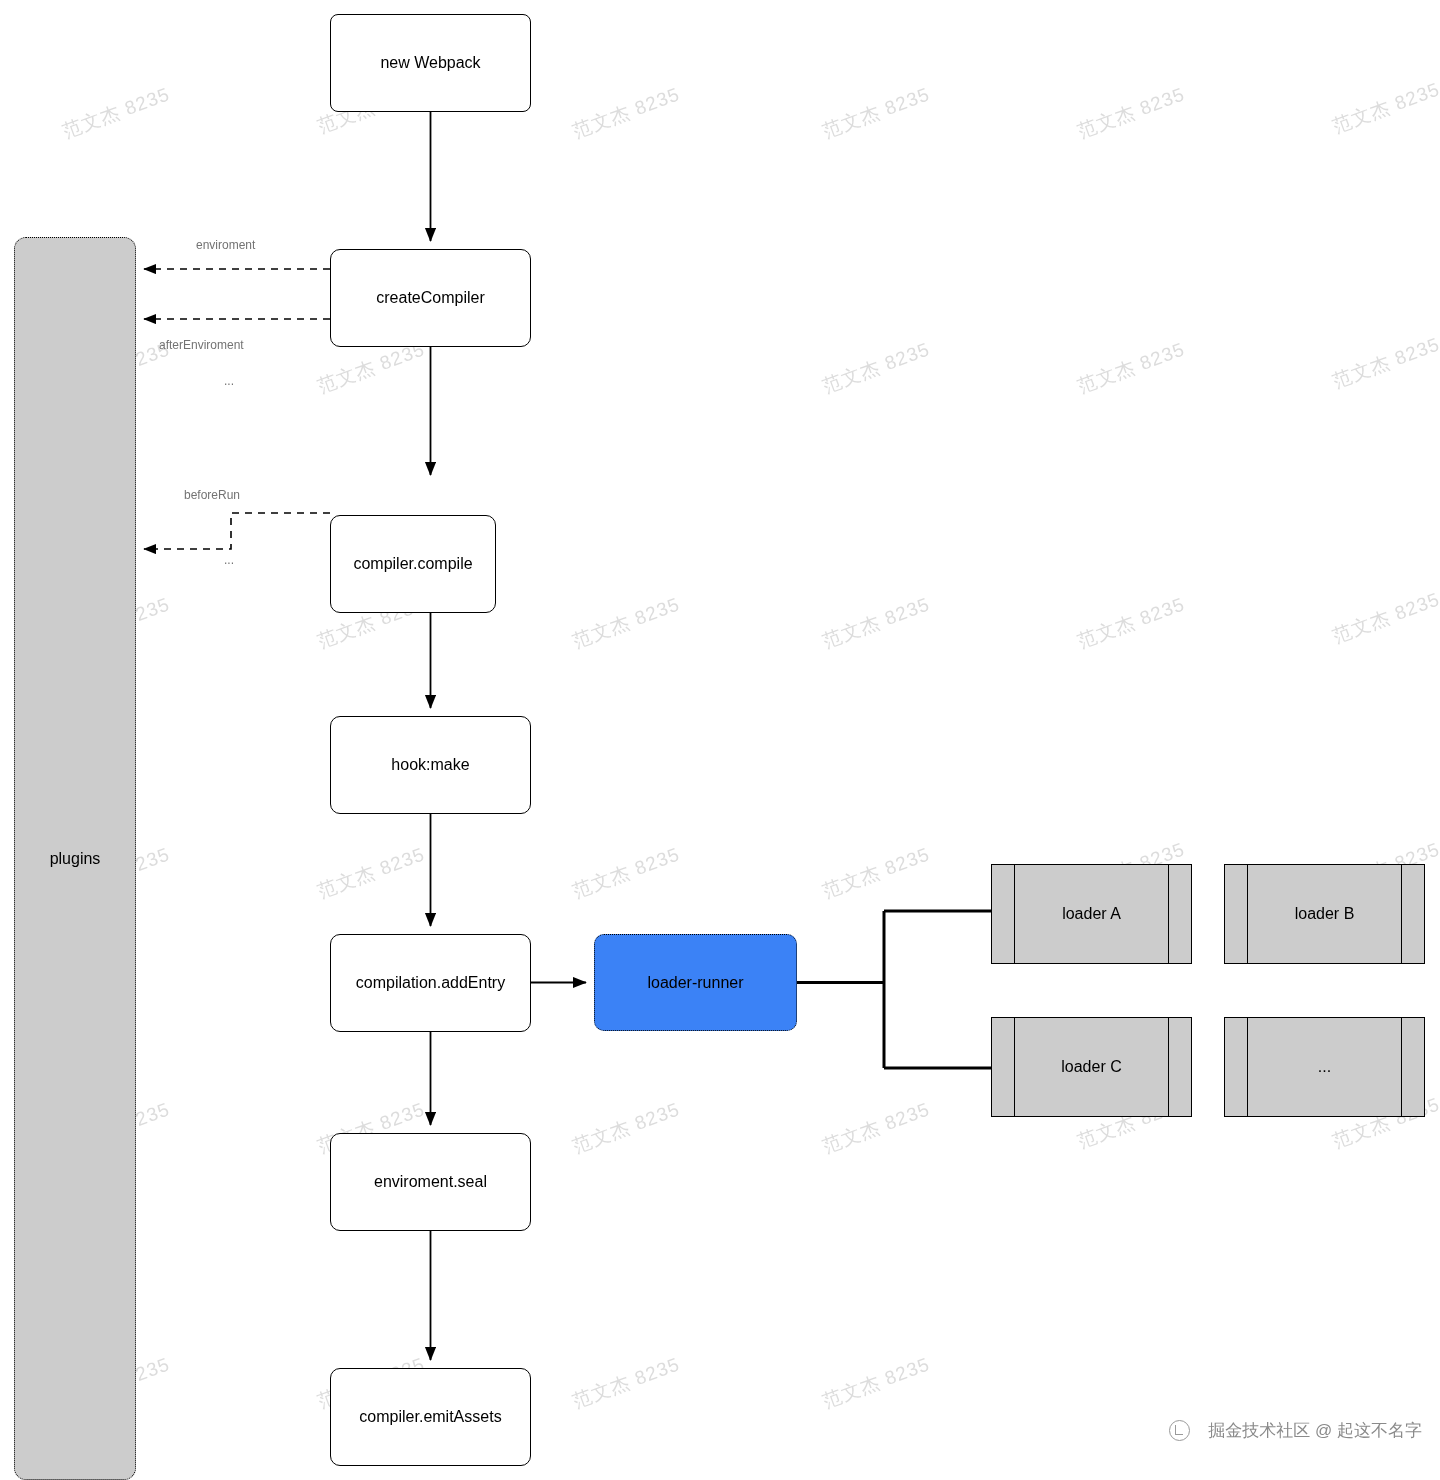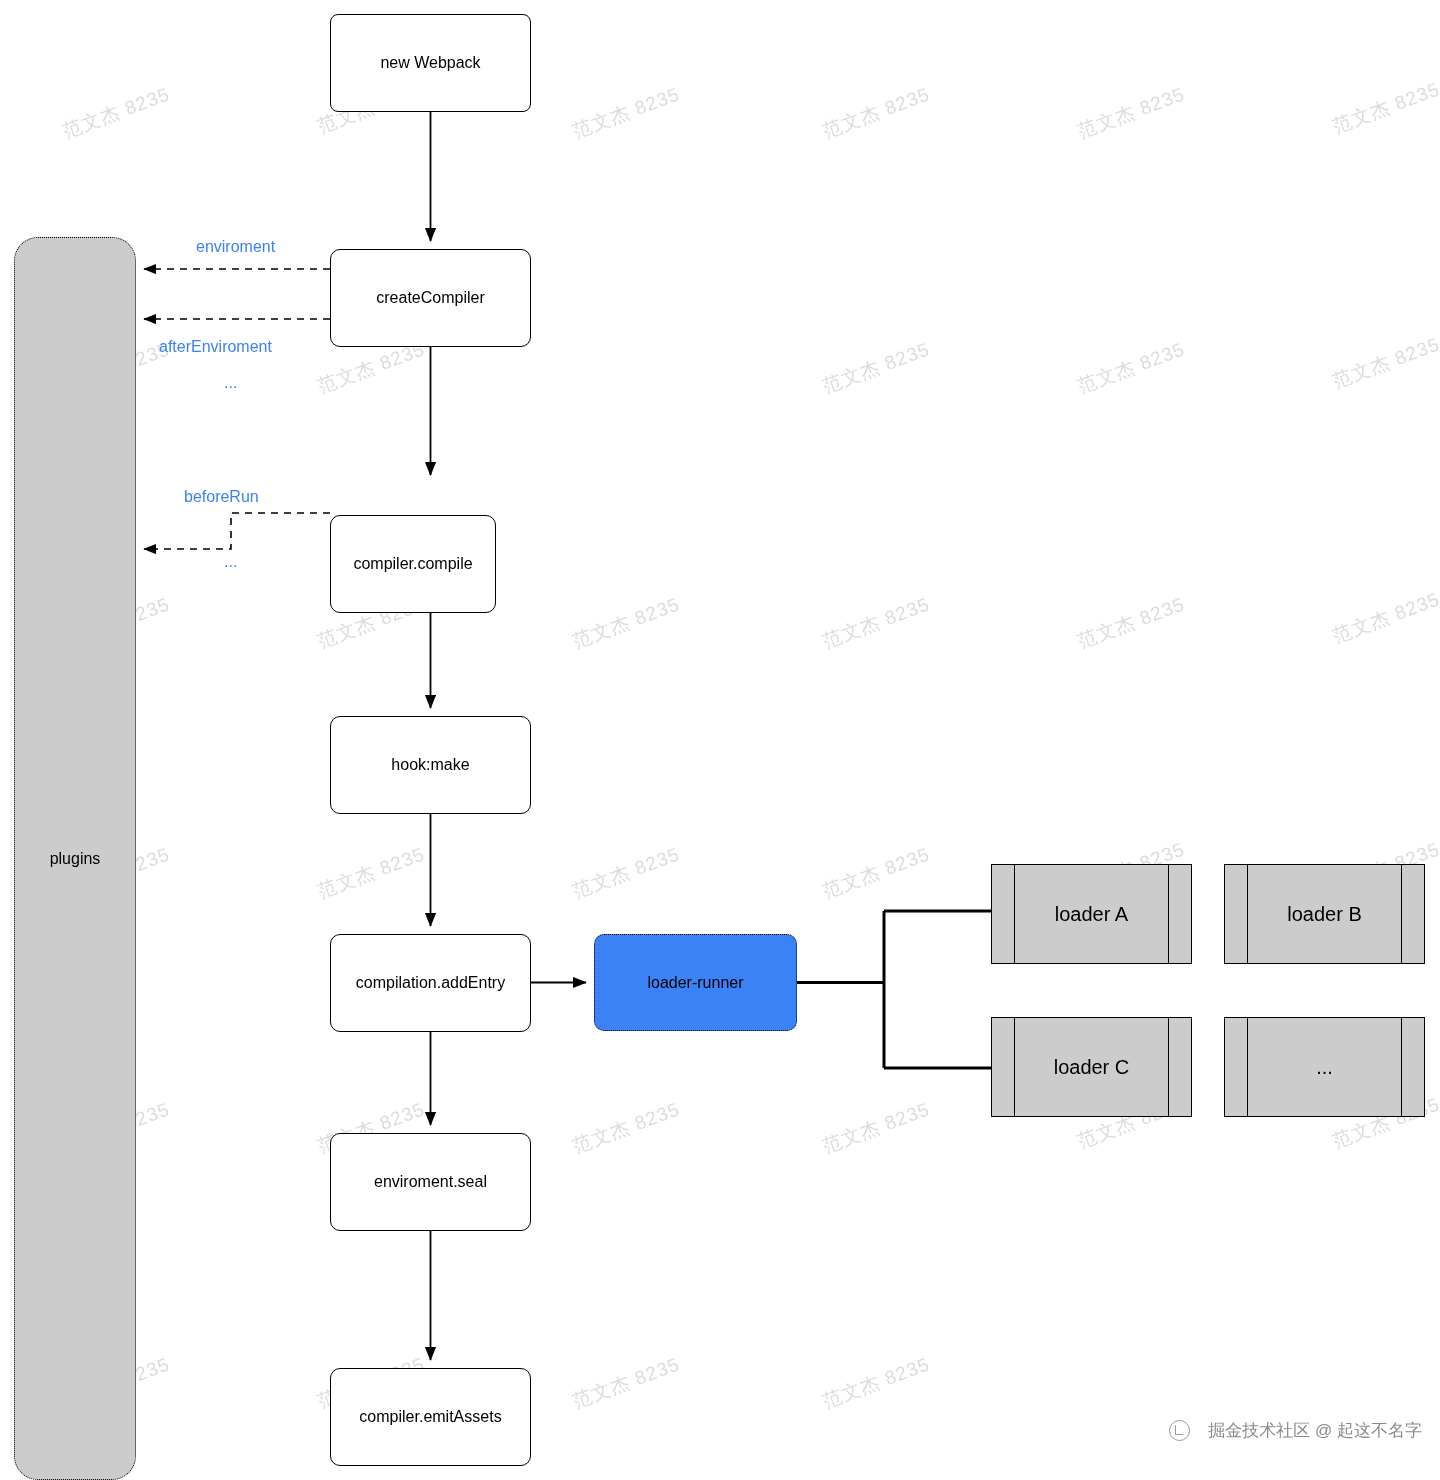--- a/index.html
+++ b/index.html
@@ -41,55 +41,55 @@
   }
   .node.gray {
     background: #3b82f6;
     border: 1.6px dotted #000000;
   }
   .plugins-bar {
     position: absolute;
     box-sizing: border-box;
     background: #cccccc;
     border: 1.6px dotted #000000;
-    border-radius: 24px;
+    border-radius: 12px;
     display: flex;
     align-items: center;
     justify-content: center;
   }
   .plugins-label {
     font-size: 16px;
     color: #000000;
   }
   .loader-box {
     position: absolute;
     box-sizing: border-box;
     background: #cccccc;
     border: 1.6px solid #000000;
     display: flex;
     align-items: center;
     justify-content: center;
-    font-size: 20px;
+    font-size: 16px;
     color: #000000;
   }
   .loader-box::before,
   .loader-box::after {
     content: "";
     position: absolute;
     top: 0;
     bottom: 0;
     width: 0;
     border-left: 1.6px solid #000000;
   }
   .loader-box::before { left: 22px; }
   .loader-box::after  { right: 22px; }
   .edge-label {
     position: absolute;
-    font-size: 16px;
-    color: #3b82f6;
+    font-size: 12px;
+    color: #737373;
     white-space: nowrap;
   }
   .watermark {
     position: absolute;
     font-size: 19px;
     color: rgba(140,140,140,0.30);
     transform: rotate(-20deg);
     white-space: nowrap;
     font-family: "Liberation Sans", sans-serif;
     letter-spacing: 1px;

